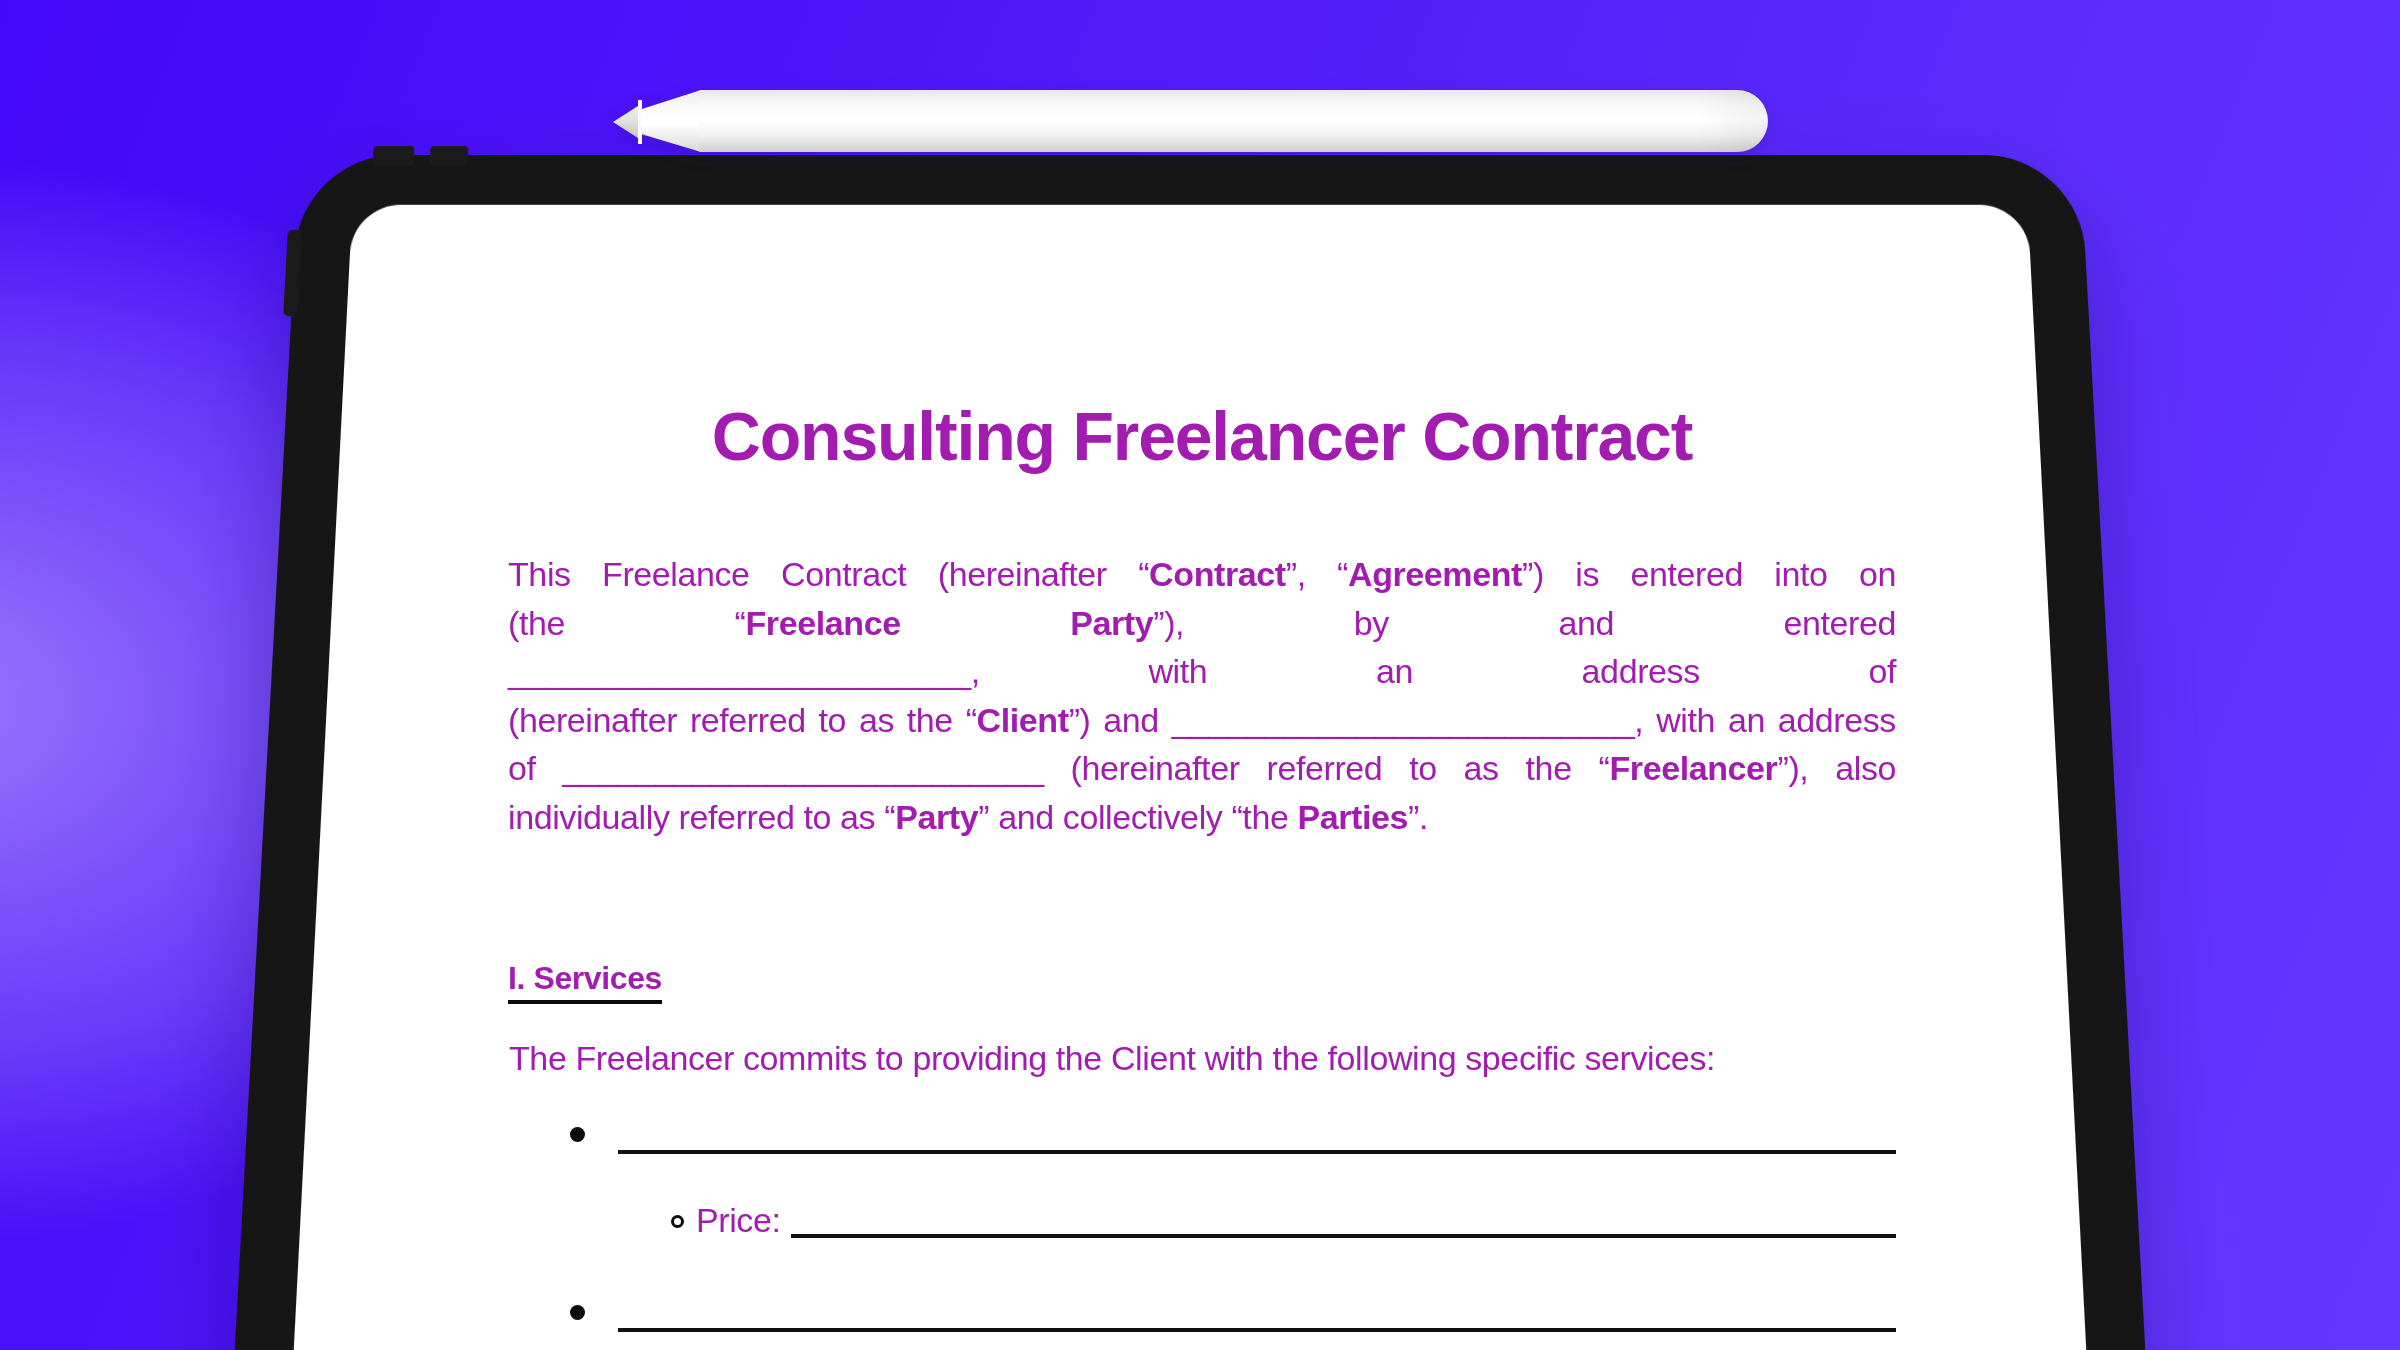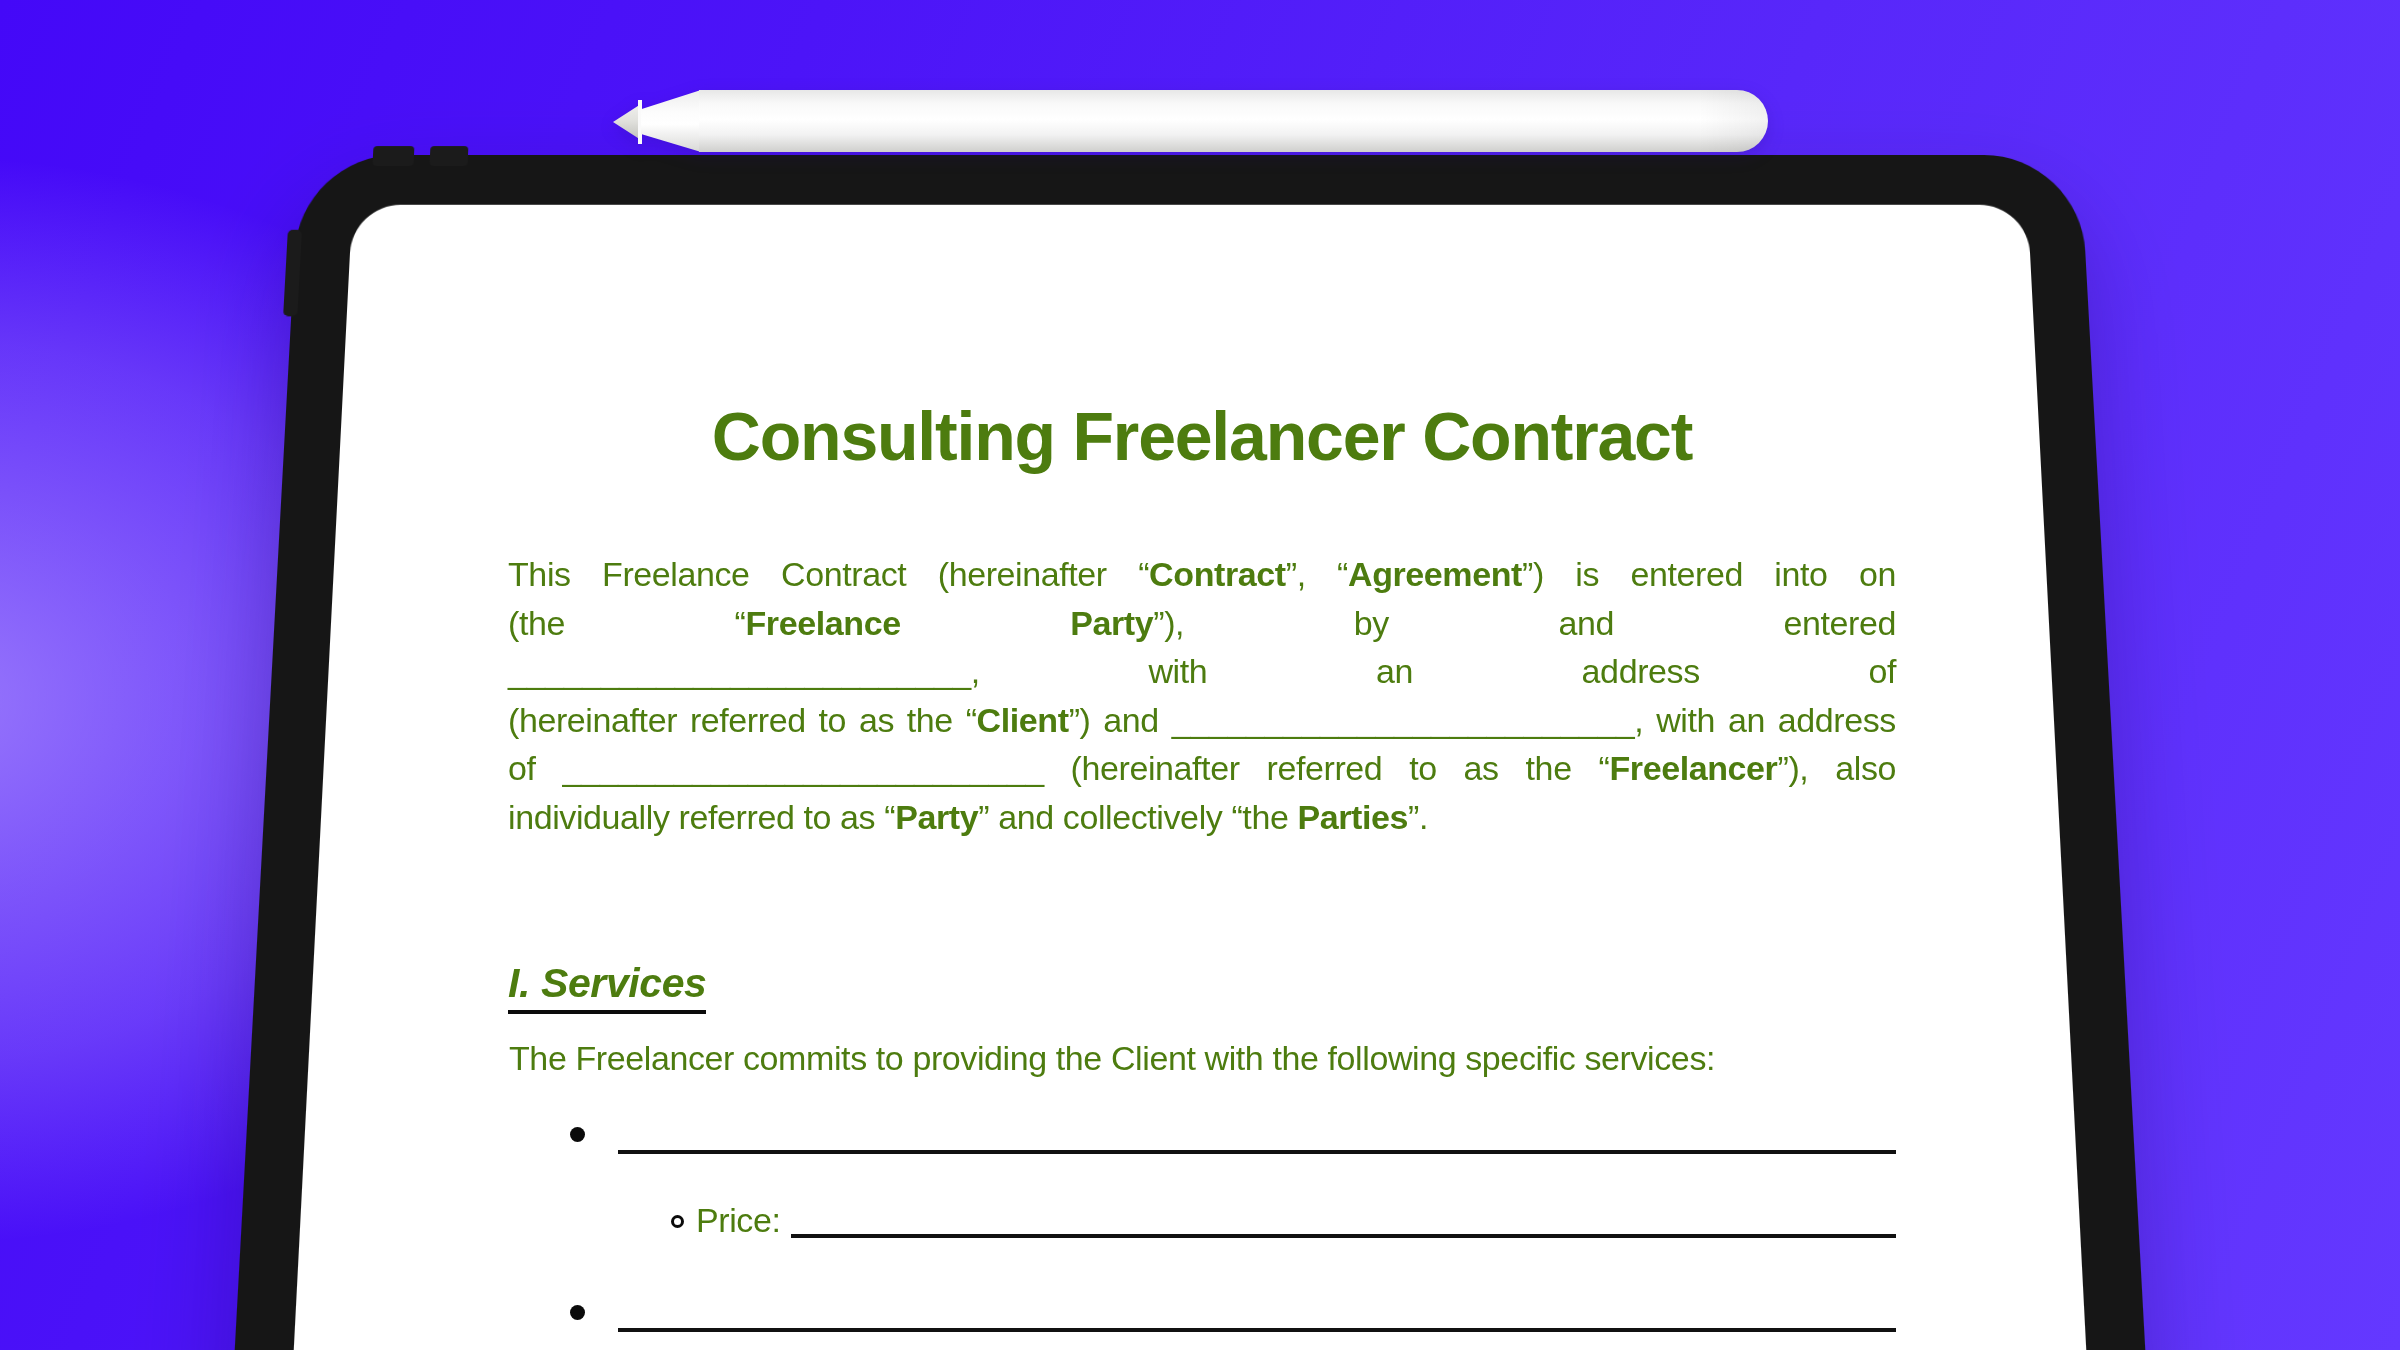--- a/index.html
+++ b/index.html
@@ -49,32 +49,32 @@
   }
   .pencil-body::after{
     content:""; position:absolute; right:0; top:0; bottom:0; width:70px;
     border-radius:0 34px 34px 0;
     background:linear-gradient(to right, rgba(0,0,0,0) 0%, rgba(0,0,0,0.05) 100%);
   }
 
   
   .doc{
     position:absolute; left:508px; top:0; width:1388px; height:1350px; z-index:4;
-    color:#4d7c0f; letter-spacing:-0.4px;
+    color:#a21caf; letter-spacing:-0.4px;
   }
   .doc-title{
     position:absolute; top:402px; left:0; right:0;
     text-align:center; font-size:68px; line-height:68px; font-weight:700; letter-spacing:-1.2px;
   }
   .intro{position:absolute; top:550px; left:0; right:0; font-size:34px;}
   .jline{display:flex; justify-content:space-between; line-height:48.5px; white-space:pre;}
   .nline{line-height:48.5px; white-space:pre;}
   .bold{font-weight:700;}
 
-  .svc-heading{position:absolute; top:960px; left:0; font-size:41px; font-weight:700;font-style:italic;}
+  .svc-heading{position:absolute; top:960px; left:0; font-size:32px; font-weight:700;}
   .svc-heading .ul{border-bottom:4px solid #0b0b0b; padding-bottom:4px;}
   .svc-intro{position:absolute; top:1036px; left:1px; right:0; font-size:34px; line-height:44px;}
 
   .item-row{position:absolute; left:0; right:0; height:48px; display:flex; align-items:flex-end;}
   .item-row.r1{top:1108px;}
   .item-row.r2{top:1192px;}
   .item-row.r3{top:1286px;}
   .dot{flex:0 0 auto; width:15px; height:15px; border-radius:50%; background:#0b0b0b; margin:0 0 14px 62px;}
   .ring{flex:0 0 auto; width:13px; height:13px; border-radius:50%; border:3px solid #0b0b0b; background:transparent; margin:0 0 12px 163px; box-sizing:border-box;}
   .blank{flex:1 1 auto; border-bottom:4px solid #111; margin-bottom:2px;}

